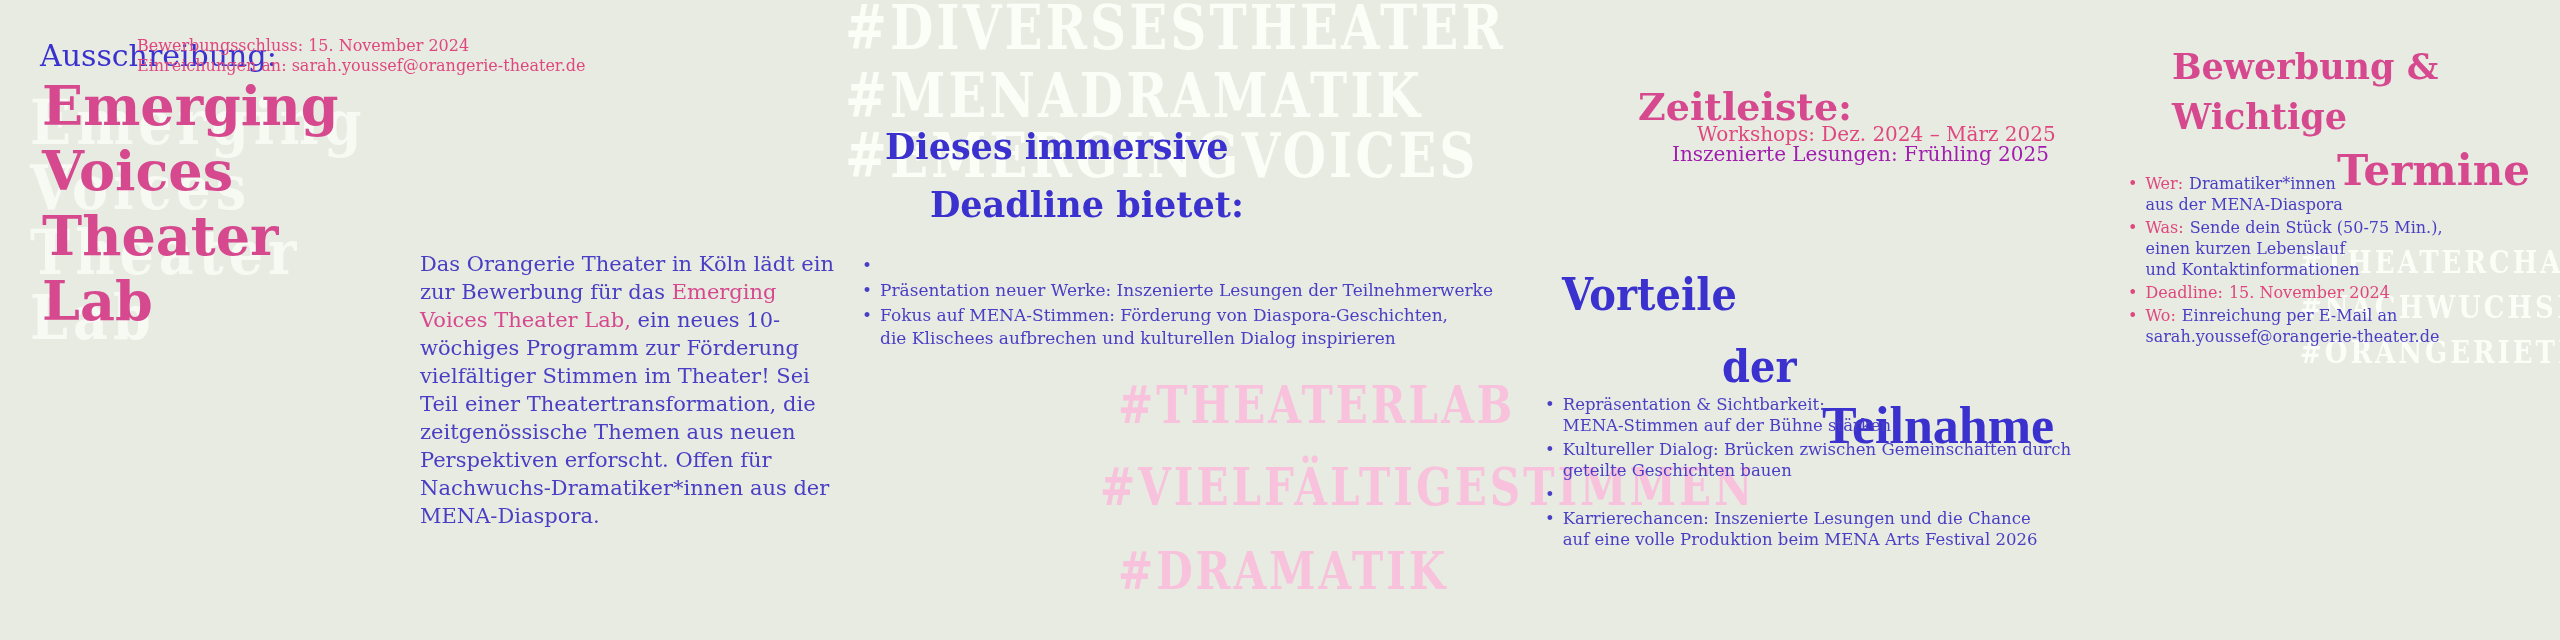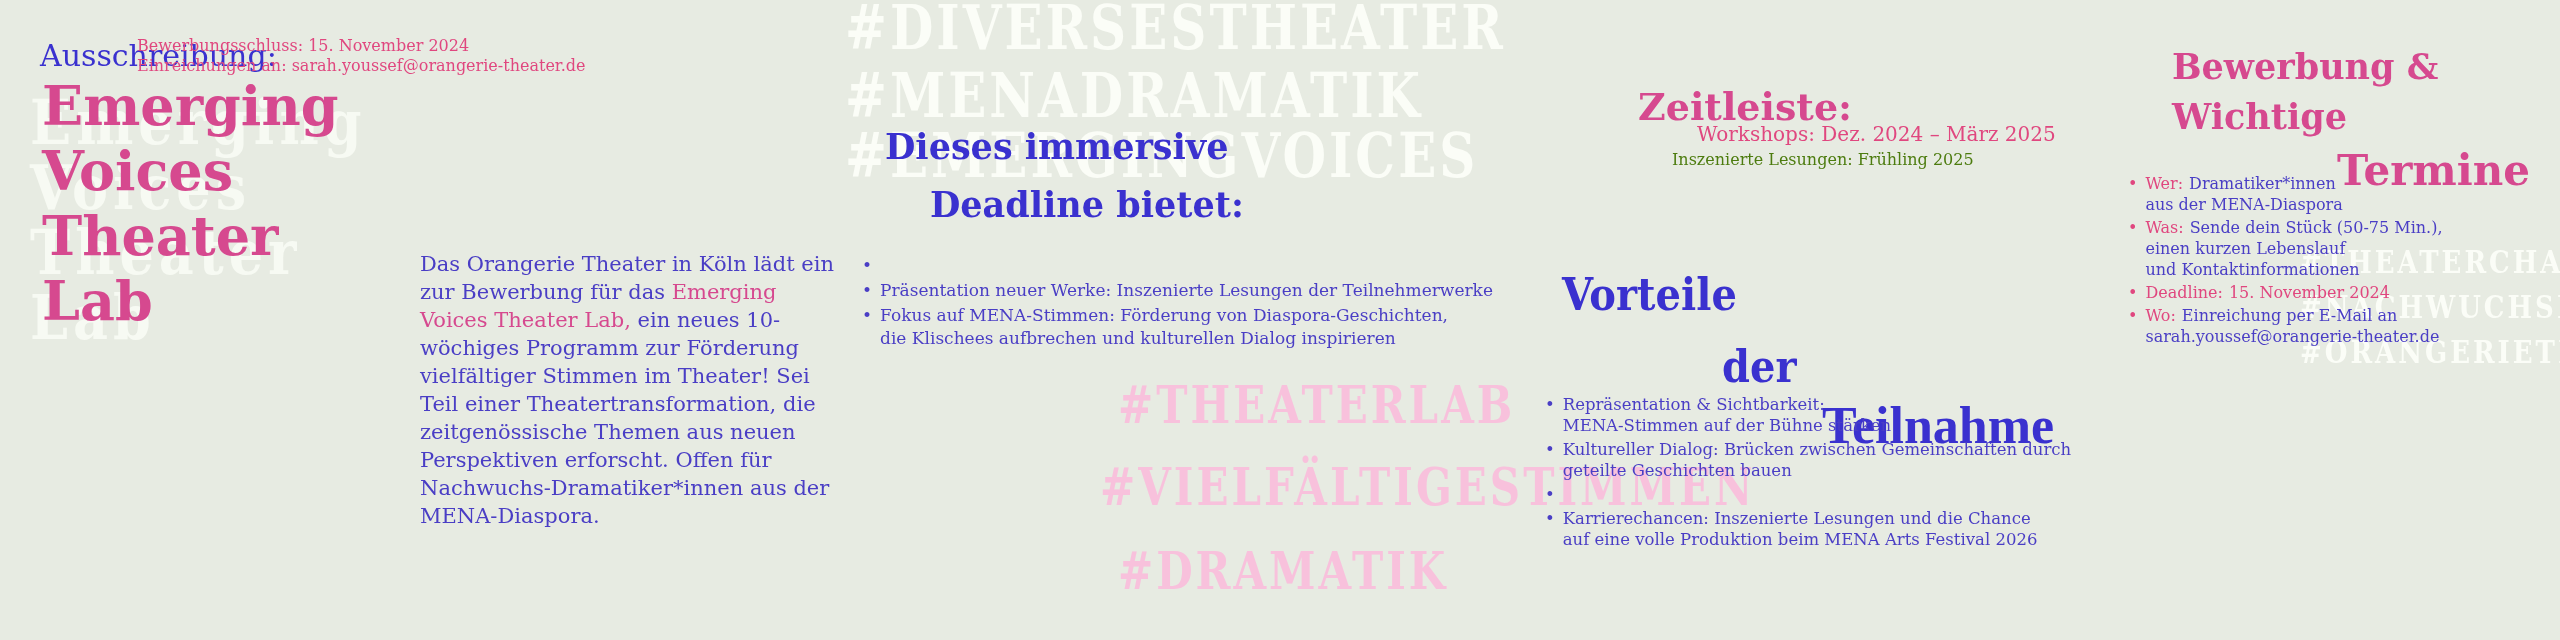--- a/index.html
+++ b/index.html
@@ -61,21 +61,21 @@
   .bullet-row .btext{white-space:pre-line;}
 
   
   .ht-mid-1{left:1118px;top:374px;font-size:42px;}
   .ht-mid-2{left:1100px;top:456px;font-size:42px;}
   .ht-mid-3{left:1118px;top:540px;font-size:42px;}
 
   
   .tl-heading{left:1638px;top:84px;font-size:38px;font-weight:700;color:#d6498f;}
   .tl-line1{left:1697px;top:122px;font-size:20px;color:#e0477f;}
-  .tl-line2{left:1672px;top:150px;font-size:16px;color:#4d7c0f;}
+  .tl-line2{left:1672px;top:142px;font-size:20px;color:#a21caf;}
 
   
   .ben-w1{left:1562px;top:268px;font-size:40px;font-weight:700;color:#3a31cf;transform:scaleY(1.1);transform-origin:top left;}
   .ben-w2{left:1722px;top:340px;font-size:40px;font-weight:700;color:#3a31cf;transform:scaleY(1.1);transform-origin:top left;}
   .ben-w3{left:1822px;top:396px;font-size:52px;font-weight:700;color:#3a31cf;font-family:Liberation Serif, serif;}
   .ben-bullets{left:1545px;top:394px;font-size:16.5px;line-height:21px;color:#4a3ec5;width:560px;}
   .ben-bullets .bullet-row{margin-bottom:3px;}
 
   
   .app-h1{left:2172px;top:46px;font-size:35px;font-weight:700;color:#d6498f;}

